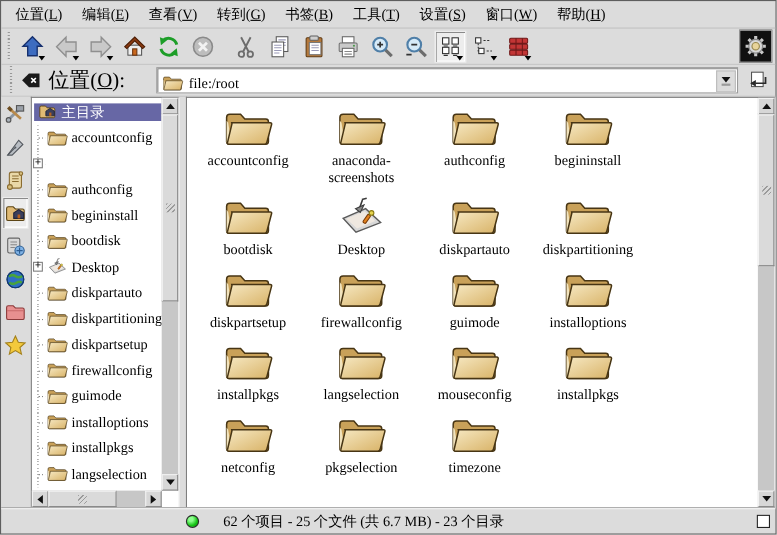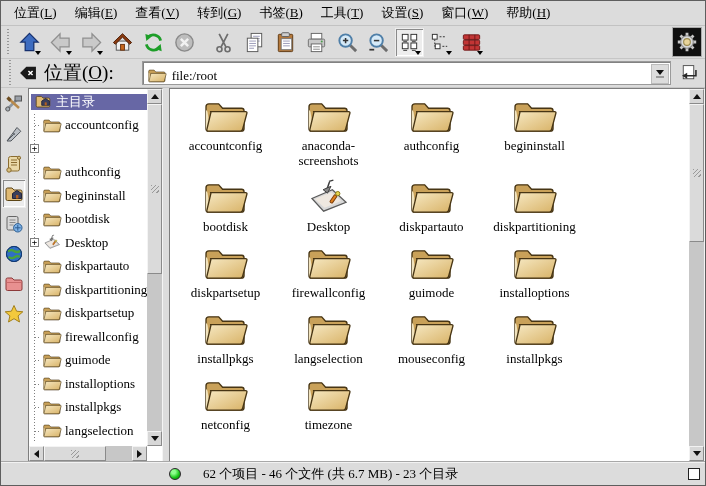--- a/index.html
+++ b/index.html
@@ -626,34 +626,40 @@
           <div class="gcell">
             <div class="ficon"><svg viewBox="0 0 48 40" width="47" height="39">
                 <use href="#sym-folder"></use>
               </svg></div>
             <div class="glabel">netconfig</div>
           </div>
           <div class="gcell">
             <div class="ficon"><svg viewBox="0 0 48 40" width="47" height="39">
                 <use href="#sym-folder"></use>
               </svg></div>
+            <div class="glabel">pkgselection</div>
+          </div>
+          <div class="gcell">
+            <div class="ficon"><svg viewBox="0 0 48 40" width="47" height="39">
+                <use href="#sym-folder"></use>
+              </svg></div>
             <div class="glabel">timezone</div>
           </div>
         </div>
       <div class="view-vsb sb">
         <button class="sb-btn" style="position:absolute;top:0;left:0">
             <span class="tri tri-up"></span>
           </button>
         <div class="sb-thumb vtrack" style="top:15px;height:138px"></div>
         <button class="sb-btn" style="position:absolute;bottom:0;left:0">
             <span class="tri tri-dn"></span>
           </button>
       </div>
     </div>
   </div>
 
   <div class="statusbar">
     <div class="led"></div>
-    <span>62 个项目 - 46 个文件 (共 6.7 MB) - 23 个目录</span>
+    <span>62 个项目 - 25 个文件 (共 6.7 MB) - 23 个目录</span>
     <div class="viewcheck"></div>
   </div>
 
 </div>
 
 </body></html>

